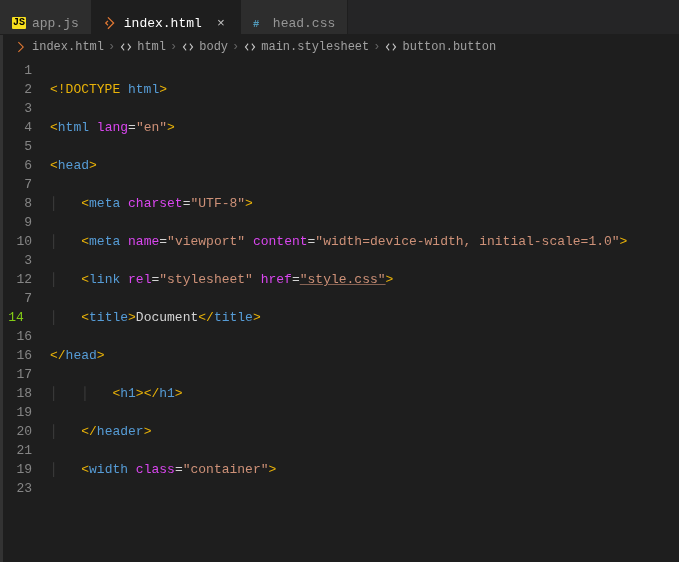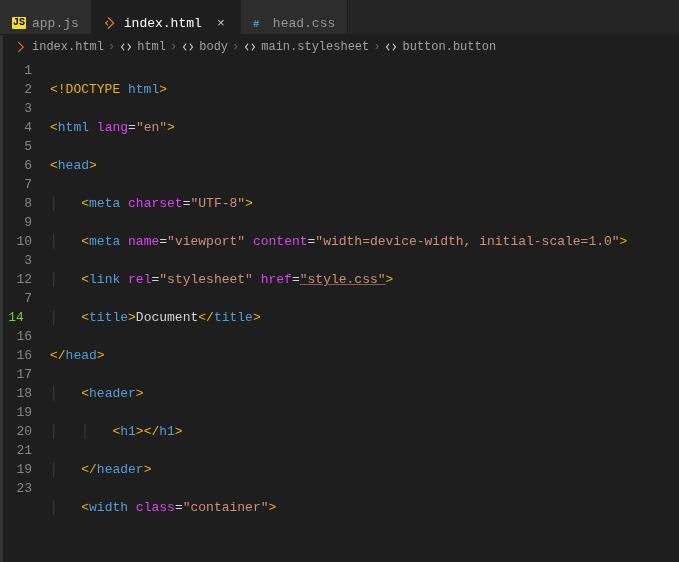--- a/index.html
+++ b/index.html
@@ -197,21 +197,20 @@
     </div>
   <div class="code">
 <div class="line"><span class="gy">&lt;!DOCTYPE </span><span class="bl">html</span><span class="gy">&gt;</span></div>
 <div class="line"><span class="gy">&lt;</span><span class="bl">html</span><span> </span><span class="ab">lang</span><span class="wh">=</span><span class="or">"en"</span><span class="gy">&gt;</span></div>
 <div class="line"><span class="gy">&lt;</span><span class="bl">head</span><span class="gy">&gt;</span></div>
 <div class="line"><span class="ig">│   </span><span class="gy">&lt;</span><span class="bl">meta</span><span> </span><span class="ab">charset</span><span class="wh">=</span><span class="or">"UTF-8"</span><span class="gy">&gt;</span></div>
 <div class="line"><span class="ig">│   </span><span class="gy">&lt;</span><span class="bl">meta</span><span> </span><span class="ab">name</span><span class="wh">=</span><span class="or">"viewport"</span><span> </span><span class="ab">content</span><span class="wh">=</span><span class="or">"width=device-width, initial-scale=1.0"</span><span class="gy">&gt;</span></div>
 <div class="line"><span class="ig">│   </span><span class="gy">&lt;</span><span class="bl">link</span><span> </span><span class="ab">rel</span><span class="wh">=</span><span class="or">"stylesheet"</span><span> </span><span class="ab">href</span><span class="wh">=</span><span class="or ul">"style.css"</span><span class="gy">&gt;</span></div>
 <div class="line"><span class="ig">│   </span><span class="gy">&lt;</span><span class="bl">title</span><span class="gy">&gt;</span><span class="wh">Document</span><span class="gy">&lt;/</span><span class="bl">title</span><span class="gy">&gt;</span></div>
 <div class="line"><span class="gy">&lt;/</span><span class="bl">head</span><span class="gy">&gt;</span></div>
-<div class="line"><span class="ig">│   </span><span class="gy">&lt;</span><span class="bl">header</span><span class="gy">&gt;</span></div>
 <div class="line"><span class="ig">│   │   </span><span class="gy">&lt;</span><span class="bl">h1</span><span class="gy">&gt;&lt;/</span><span class="bl">h1</span><span class="gy">&gt;</span></div>
 <div class="line"><span class="ig">│   </span><span class="gy">&lt;/</span><span class="bl">header</span><span class="gy">&gt;</span></div>
 <div class="line"><span class="ig">│   </span><span class="gy">&lt;</span><span class="bl">width</span><span> </span><span class="ab">class</span><span class="wh">=</span><span class="or">"container"</span><span class="gy">&gt;</span></div>
 
 
 
 
 
 
 

